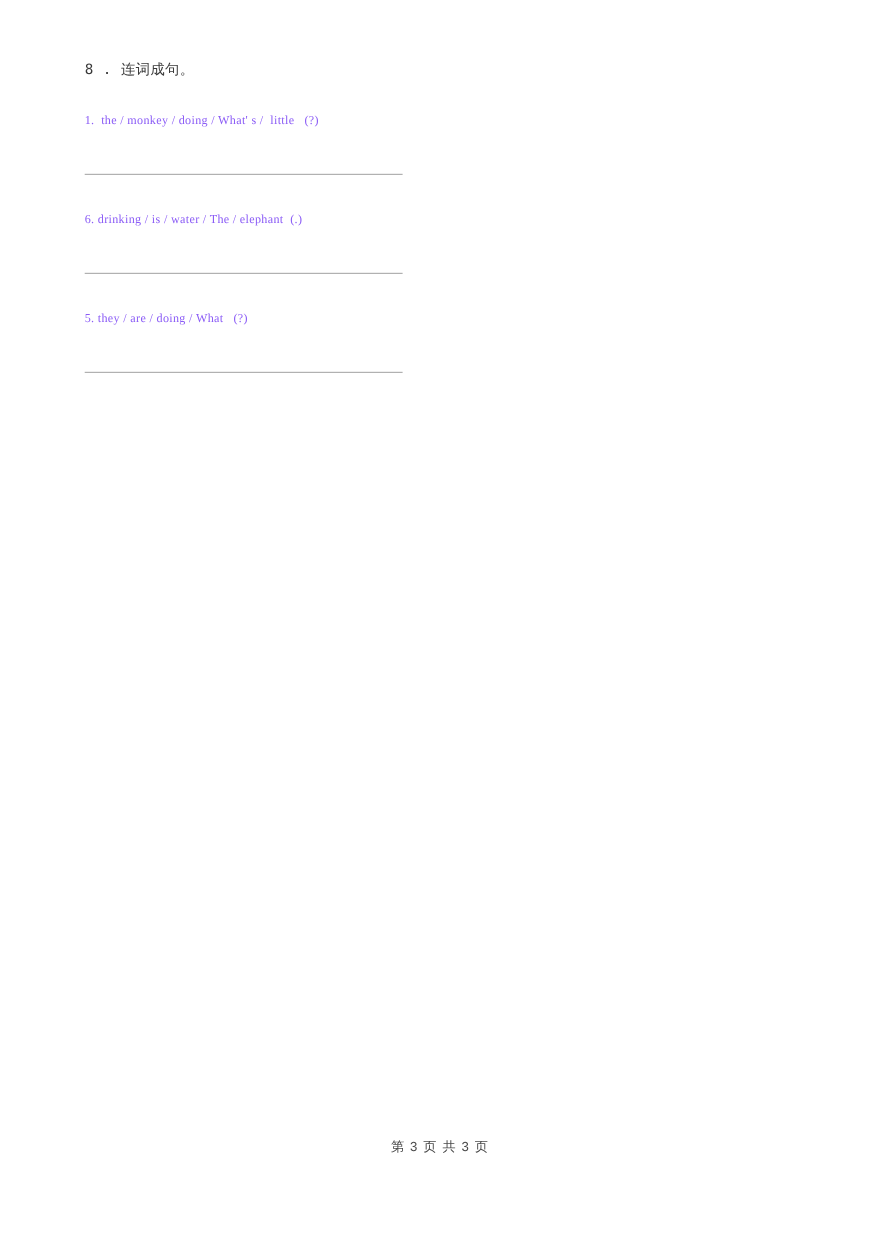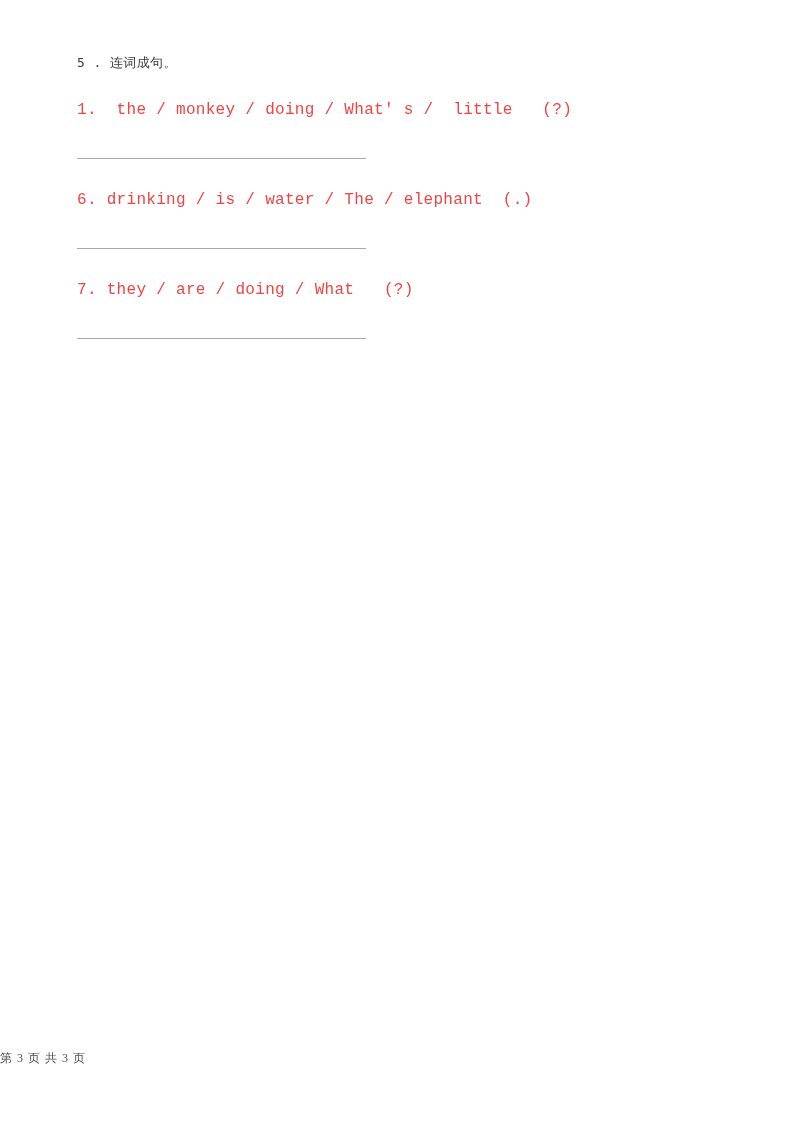--- a/index.html
+++ b/index.html
@@ -44,24 +44,24 @@
     position: absolute;
     left: 0;
     width: 500px;
   }
 
   .q1 { top: 102px; }
   .q2 { top: 192px; }
   .q3 { top: 282px; }
 
   .q-text {
-    font-family: Liberation Mono, monospace;
-    font-size: 16px;
+    font-family: Liberation Serif, serif;
+    font-size: 11px;
     letter-spacing: 0.3px;
-    color: #ef4444;
+    color: #8b5cf6;
     white-space: pre;
     line-height: 16px;
   }
 
   .answer-rule {
     position: absolute;
     left: 0;
     width: 289px;
     height: 1px;
     background: #a9a9a9;
@@ -69,49 +69,49 @@
 
   .rule1 { top: 158px; }
   .rule2 { top: 248px; }
   .rule3 { top: 338px; }
 
   .footer {
     position: absolute;
     left: 0;
     right: 0;
     top: 1034px;
-    font-family: Liberation Serif, serif;
+    text-align: center;
+    font-family: Liberation Sans, sans-serif;
     font-size: 12px;
     letter-spacing: 1px;
     color: #4a4a4a;
     white-space: pre;
-    margin-top: 16px;
   }
 </style>
 </head>
 <body>
 
 <div class="page">
 
   <div class="content">
 
-    <div class="heading">5 . 连词成句。</div>
+    <div class="heading">8 . 连词成句。</div>
 
     <div class="question-block q1">
       <div class="q-text">1.  the / monkey / doing / What' s /  little   (?)</div>
     </div>
     <div class="answer-rule rule1"></div>
 
     <div class="question-block q2">
       <div class="q-text">6. drinking / is / water / The / elephant  (.)</div>
     </div>
     <div class="answer-rule rule2"></div>
 
     <div class="question-block q3">
-      <div class="q-text">7. they / are / doing / What   (?)</div>
+      <div class="q-text">5. they / are / doing / What   (?)</div>
     </div>
     <div class="answer-rule rule3"></div>
 
   </div>
 
   <div class="footer">第 3 页 共 3 页</div>
 
 </div>
 
 </body></html>

